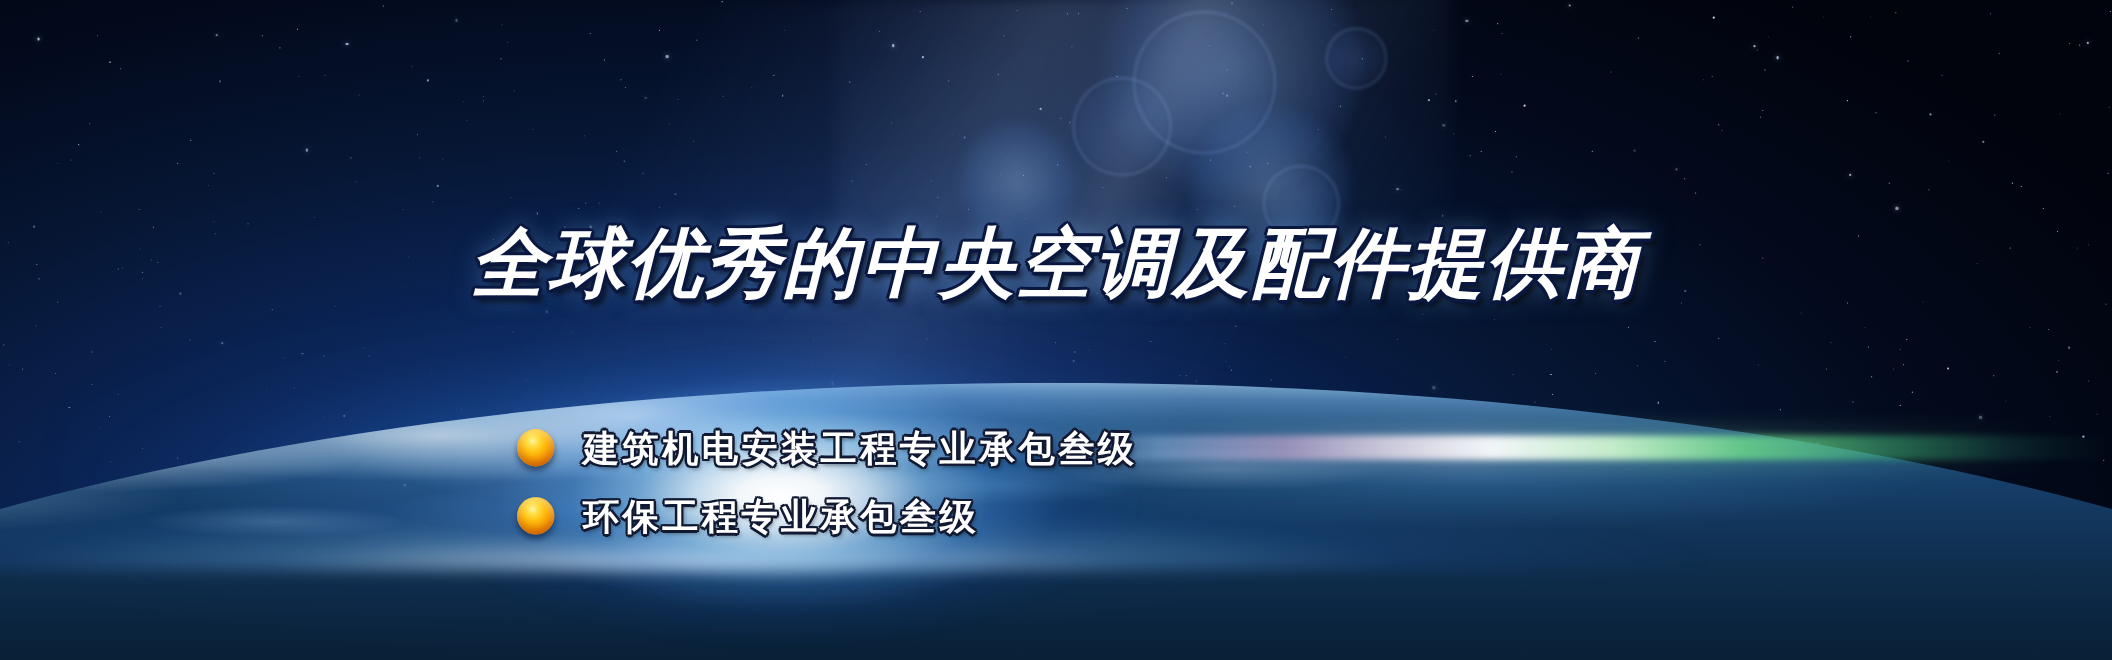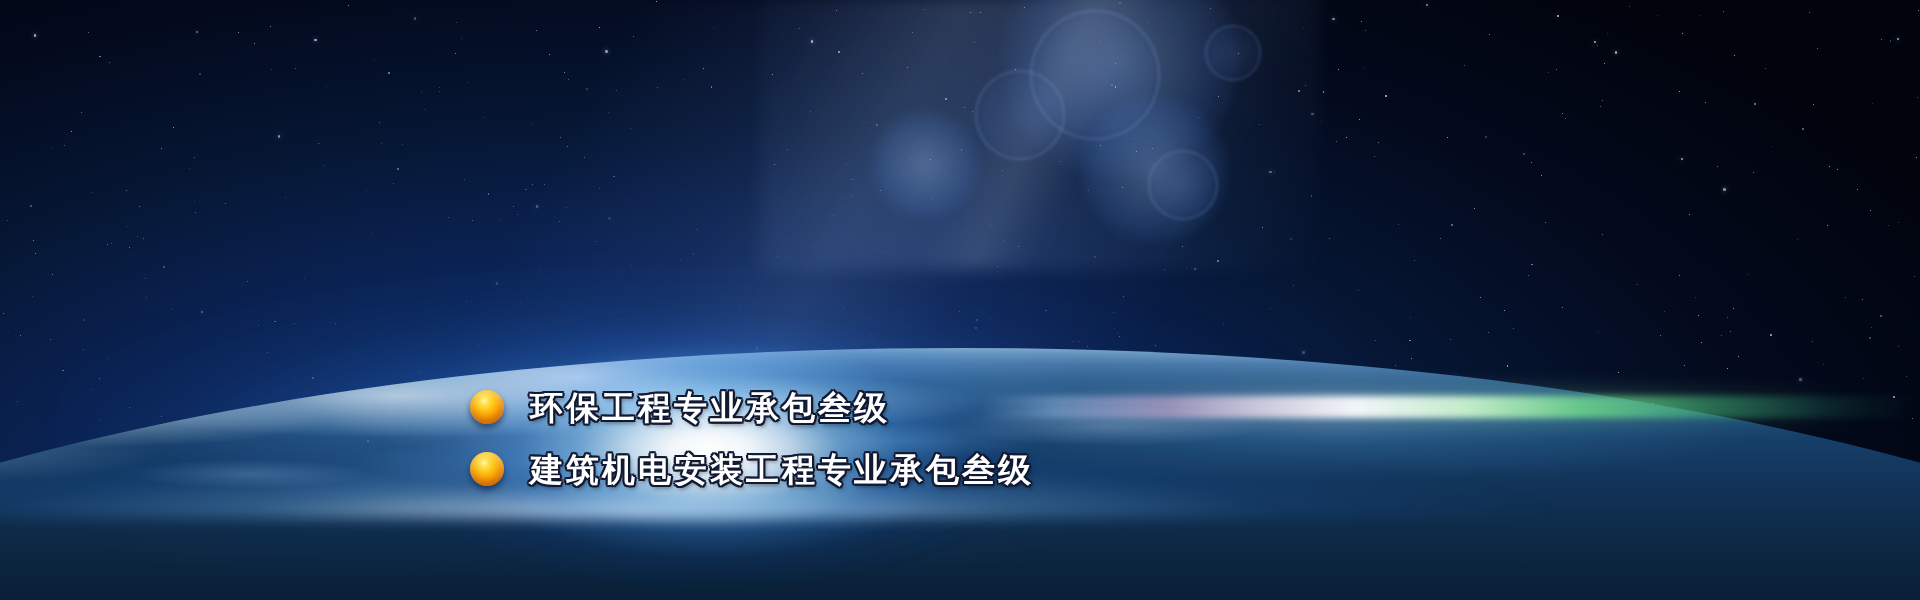--- a/index.html
+++ b/index.html
@@ -722,28 +722,29 @@
   </div>
   <div class="limb-glow"></div>
 
   <div class="sunburst-core"></div>
 
   <div class="spectral-streak2"></div>
   <div class="spectral-streak"></div>
 
   <div class="content">
 
+    <div class="headline">全球优秀的中央空调及配件提供商</div>
 
     <div class="bullets">
+
+      <div class="bullet-row">
+        <span class="bullet-dot"></span>
+        <span class="bullet-text">建筑机电安装工程专业承包叁级</span>
+      </div>
 
       <div class="bullet-row">
         <span class="bullet-dot"></span>
         <span class="bullet-text">环保工程专业承包叁级</span>
       </div>
 
-      <div class="bullet-row">
-        <span class="bullet-dot"></span>
-        <span class="bullet-text">建筑机电安装工程专业承包叁级</span>
-      </div>
-
     </div>
   </div>
 </div>
 
 </body></html>

